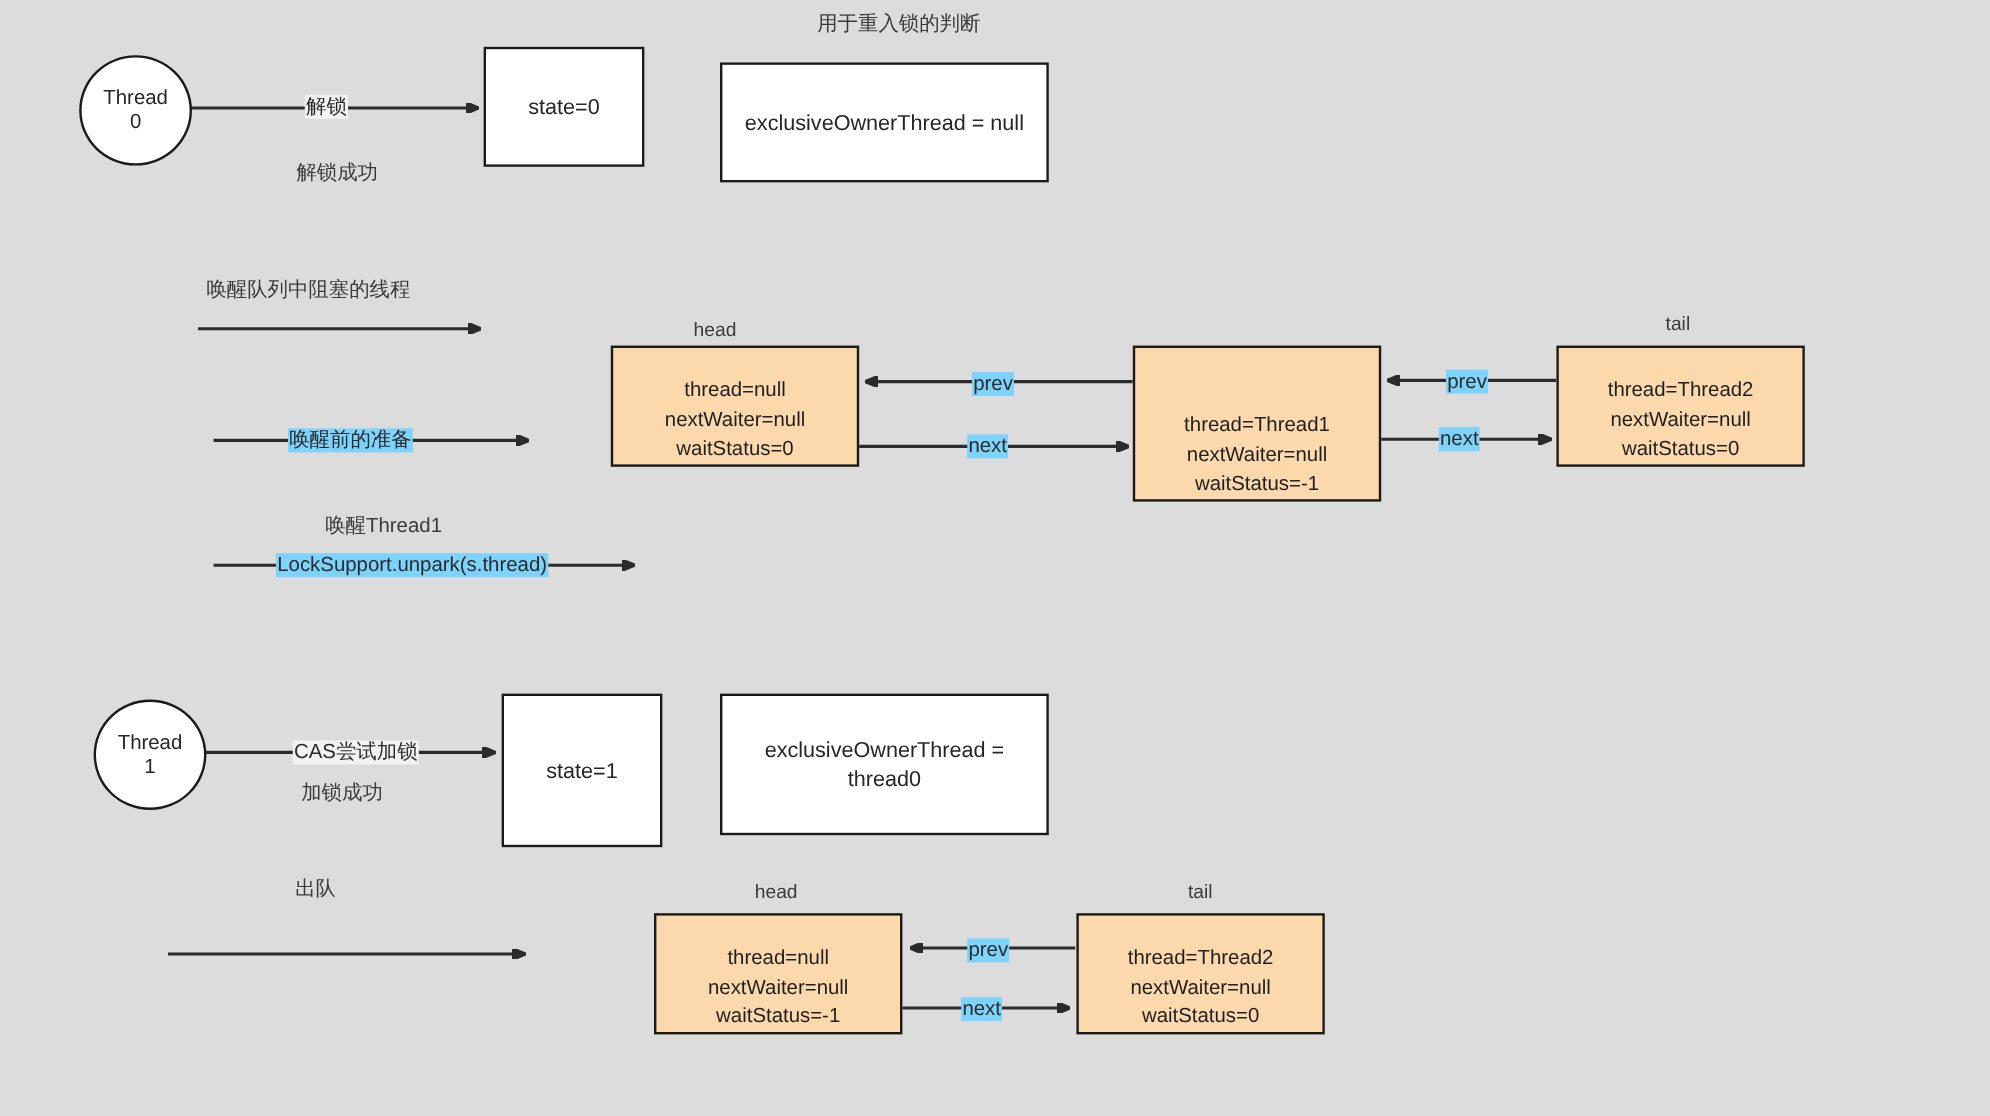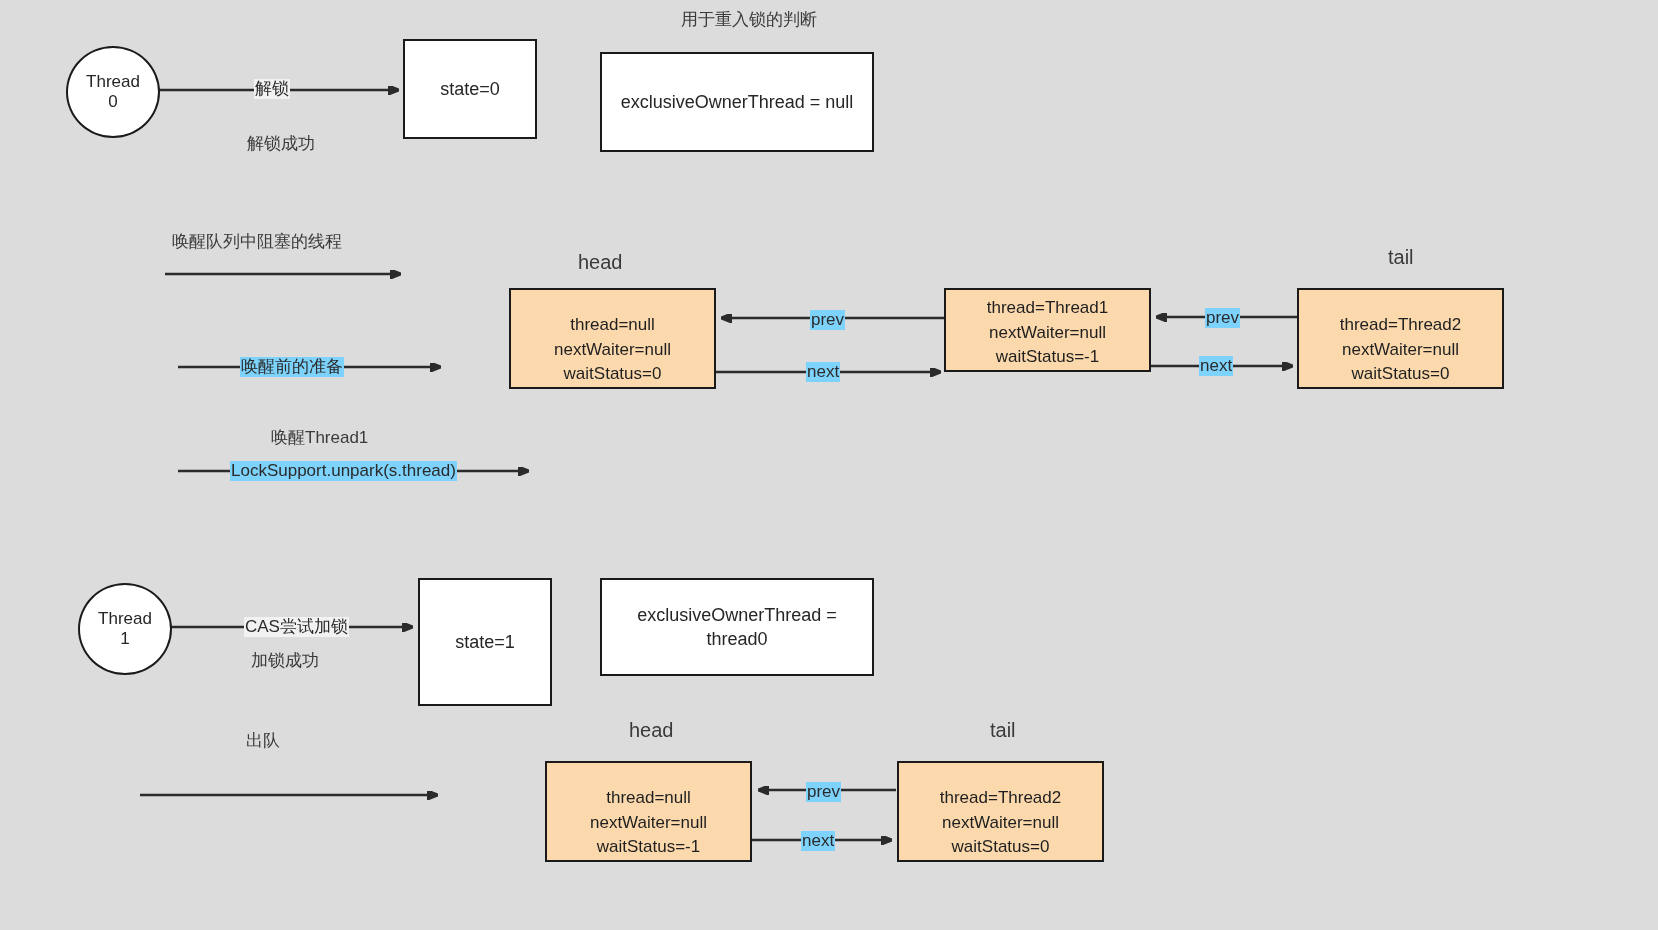--- a/index.html
+++ b/index.html
@@ -65,21 +65,21 @@
     color: #1f1f1f;
     box-sizing: border-box;
   }
 
   
   .caption {
     font-size: 17px;
     color: #3a3a3a;
     white-space: nowrap;
   }
-  .caption.small { font-size: 20px; }
+  .caption.small { font-size: 16px; margin-top: 16px; }
 
   
   .edge-label {
     font-size: 17px;
     color: #2b2b2b;
     background: #7dd3fc;
     padding: 0 1px;
     white-space: nowrap;
     line-height: 1.15;
   }
@@ -164,21 +164,21 @@
   <div class="abs caption small" style="left:578px; top:251px;">head</div>
 
   <div class="abs caption small" style="left:1388px; top:246px;">tail</div>
 
   <div class="abs node-box" style="left:509px; top:288px; width:207px; height:101px;">
     <span>thread=null</span>
     <span>nextWaiter=null</span>
     <span>waitStatus=0</span>
   </div>
 
-  <div class="abs node-box" style="left:944px; top:288px; width:207px; height:84px;">
+  <div class="abs node-box" style="left:944px; top:288px; width:207px; height:130px;">
     <span>thread=Thread1</span>
     <span>nextWaiter=null</span>
     <span>waitStatus=-1</span>
   </div>
 
   <div class="abs node-box" style="left:1297px; top:288px; width:207px; height:101px;">
     <span>thread=Thread2</span>
     <span>nextWaiter=null</span>
     <span>waitStatus=0</span>
   </div>
@@ -194,21 +194,21 @@
   </div>
 
   <div class="abs edge-label faint" style="left:244px; top:617px;">CAS尝试加锁</div>
 
   <div class="abs caption" style="left:251px; top:649px;">加锁成功</div>
 
   <div class="abs white-box" style="left:418px; top:578px; width:134px; height:128px;">
     <span>state=1</span>
   </div>
 
-  <div class="abs white-box" style="left:600px; top:578px; width:274px; height:98px; flex-direction:column;">
+  <div class="abs white-box" style="left:600px; top:578px; width:274px; height:118px; flex-direction:column;">
     <span>exclusiveOwnerThread =</span>
     <span>thread0</span>
   </div>
 
   <div class="abs caption" style="left:246px; top:729px;">出队</div>
 
   <div class="abs caption small" style="left:629px; top:719px;">head</div>
 
   <div class="abs caption small" style="left:990px; top:719px;">tail</div>
 

